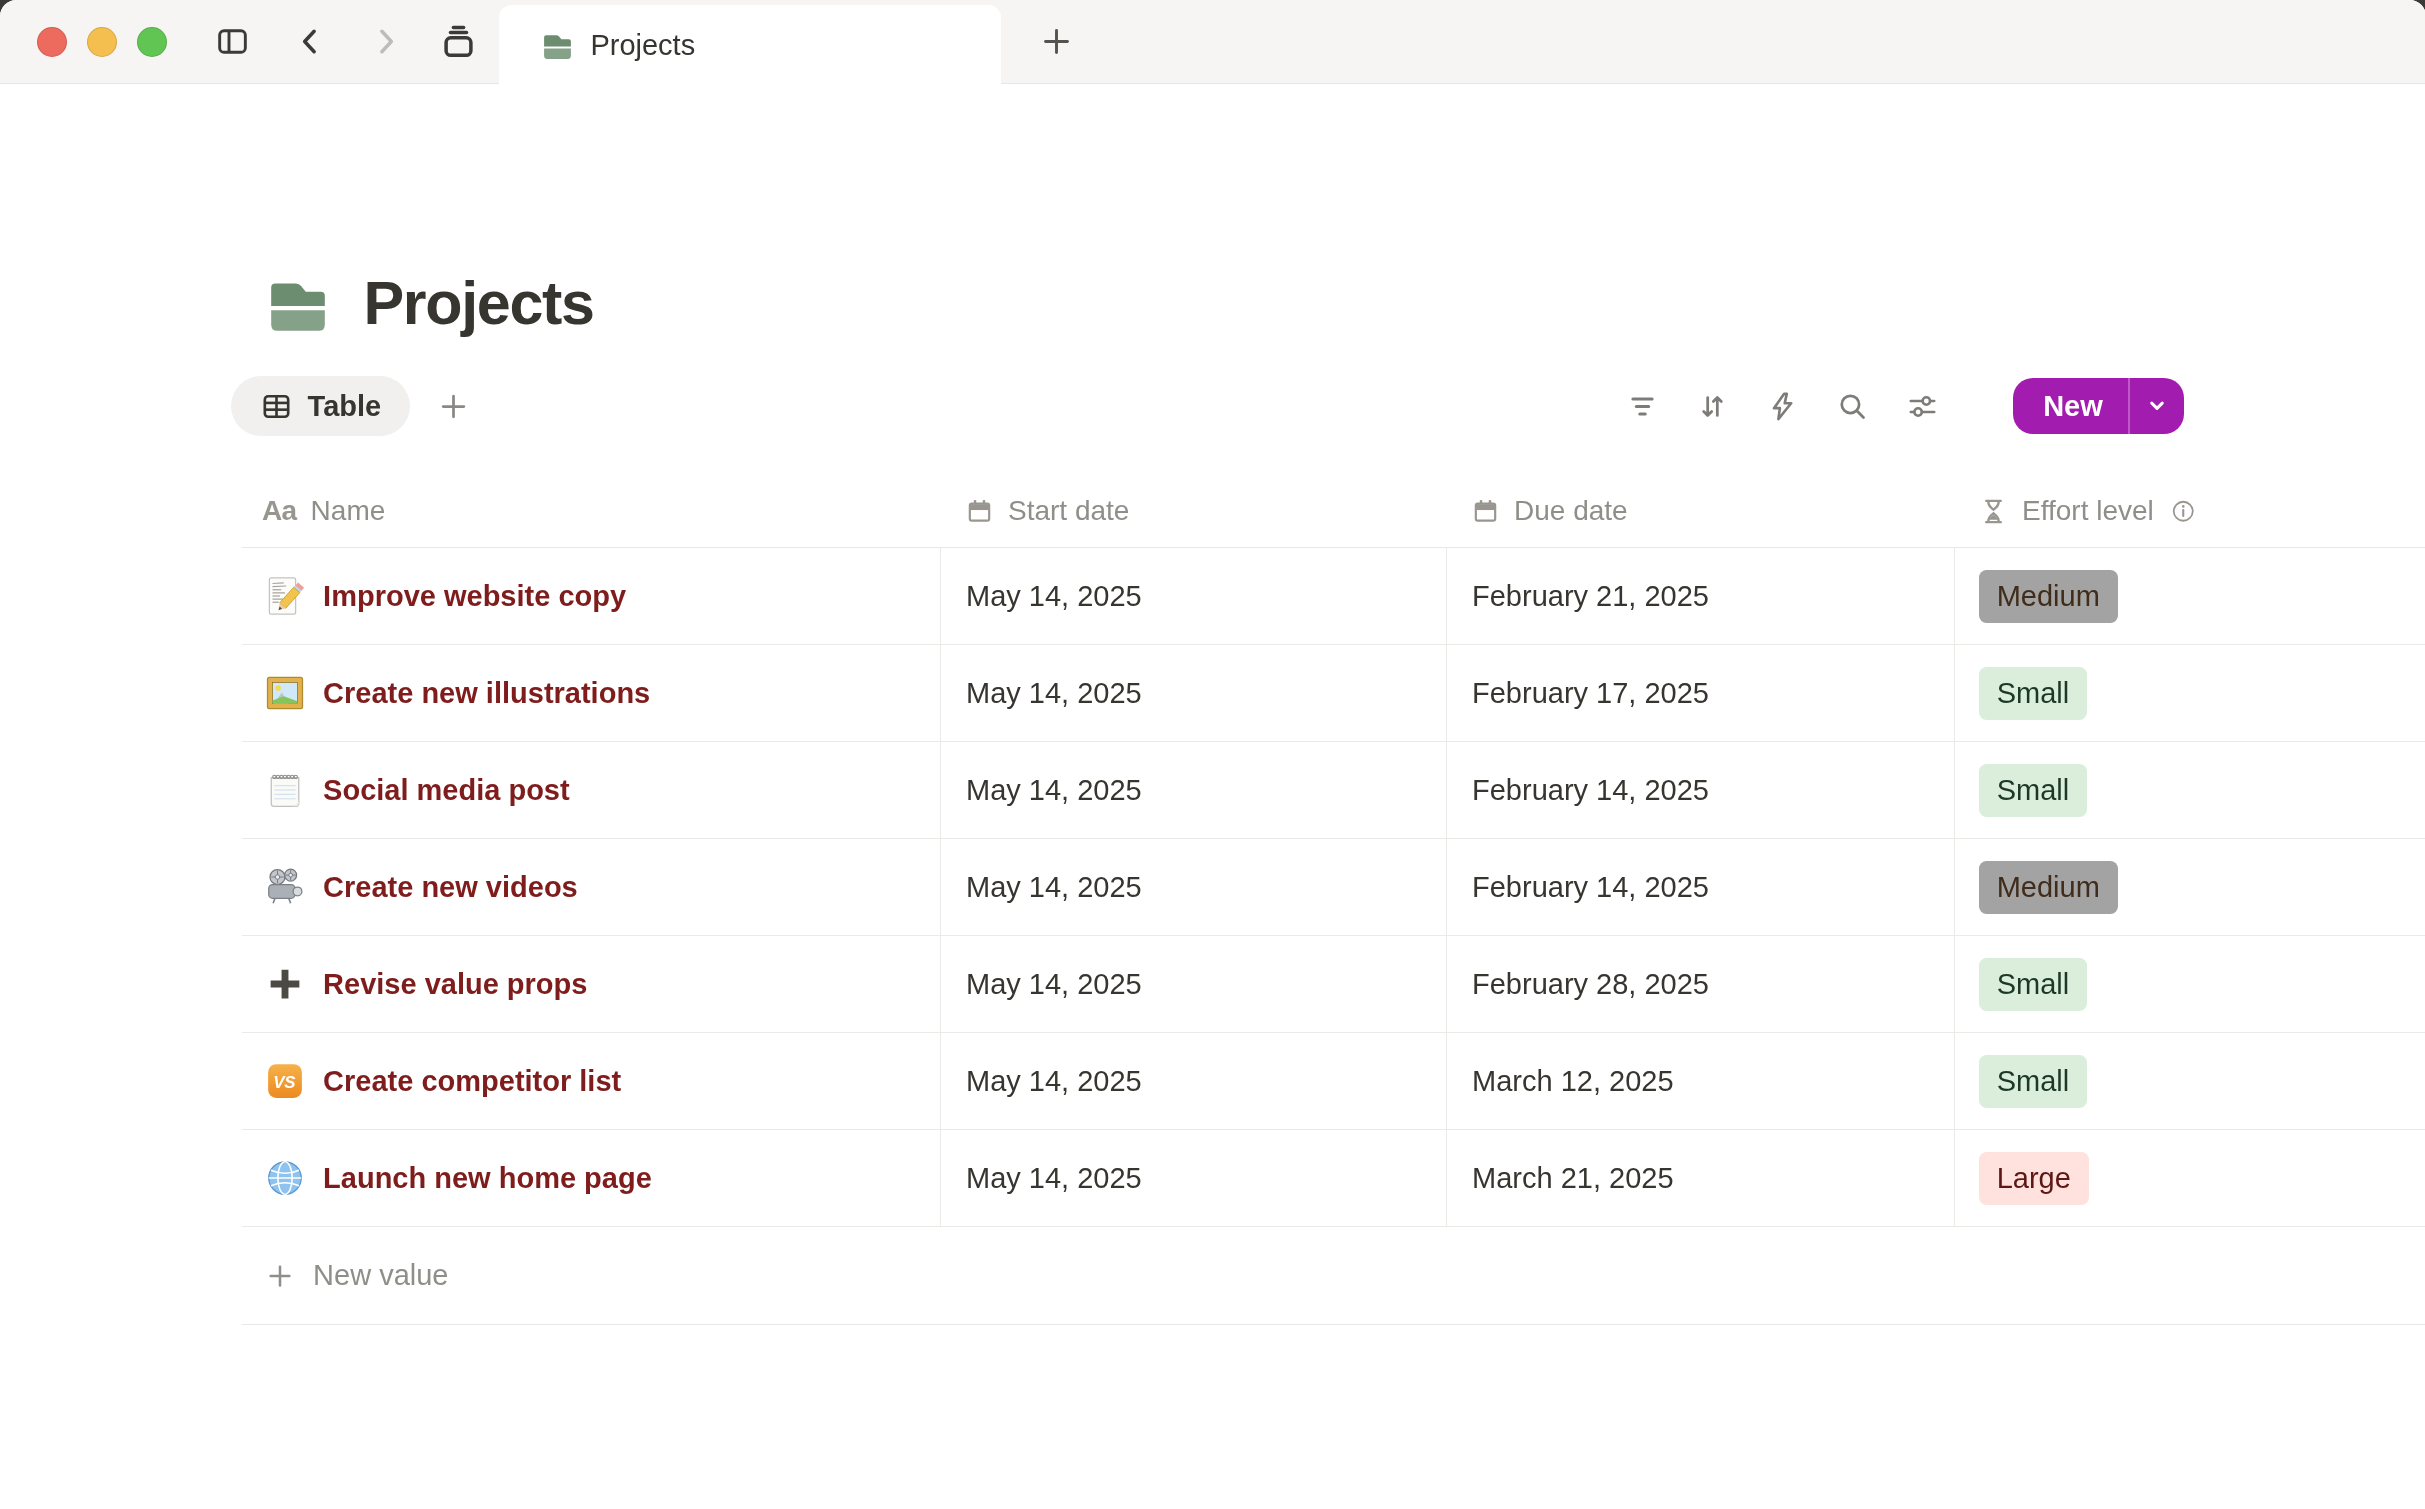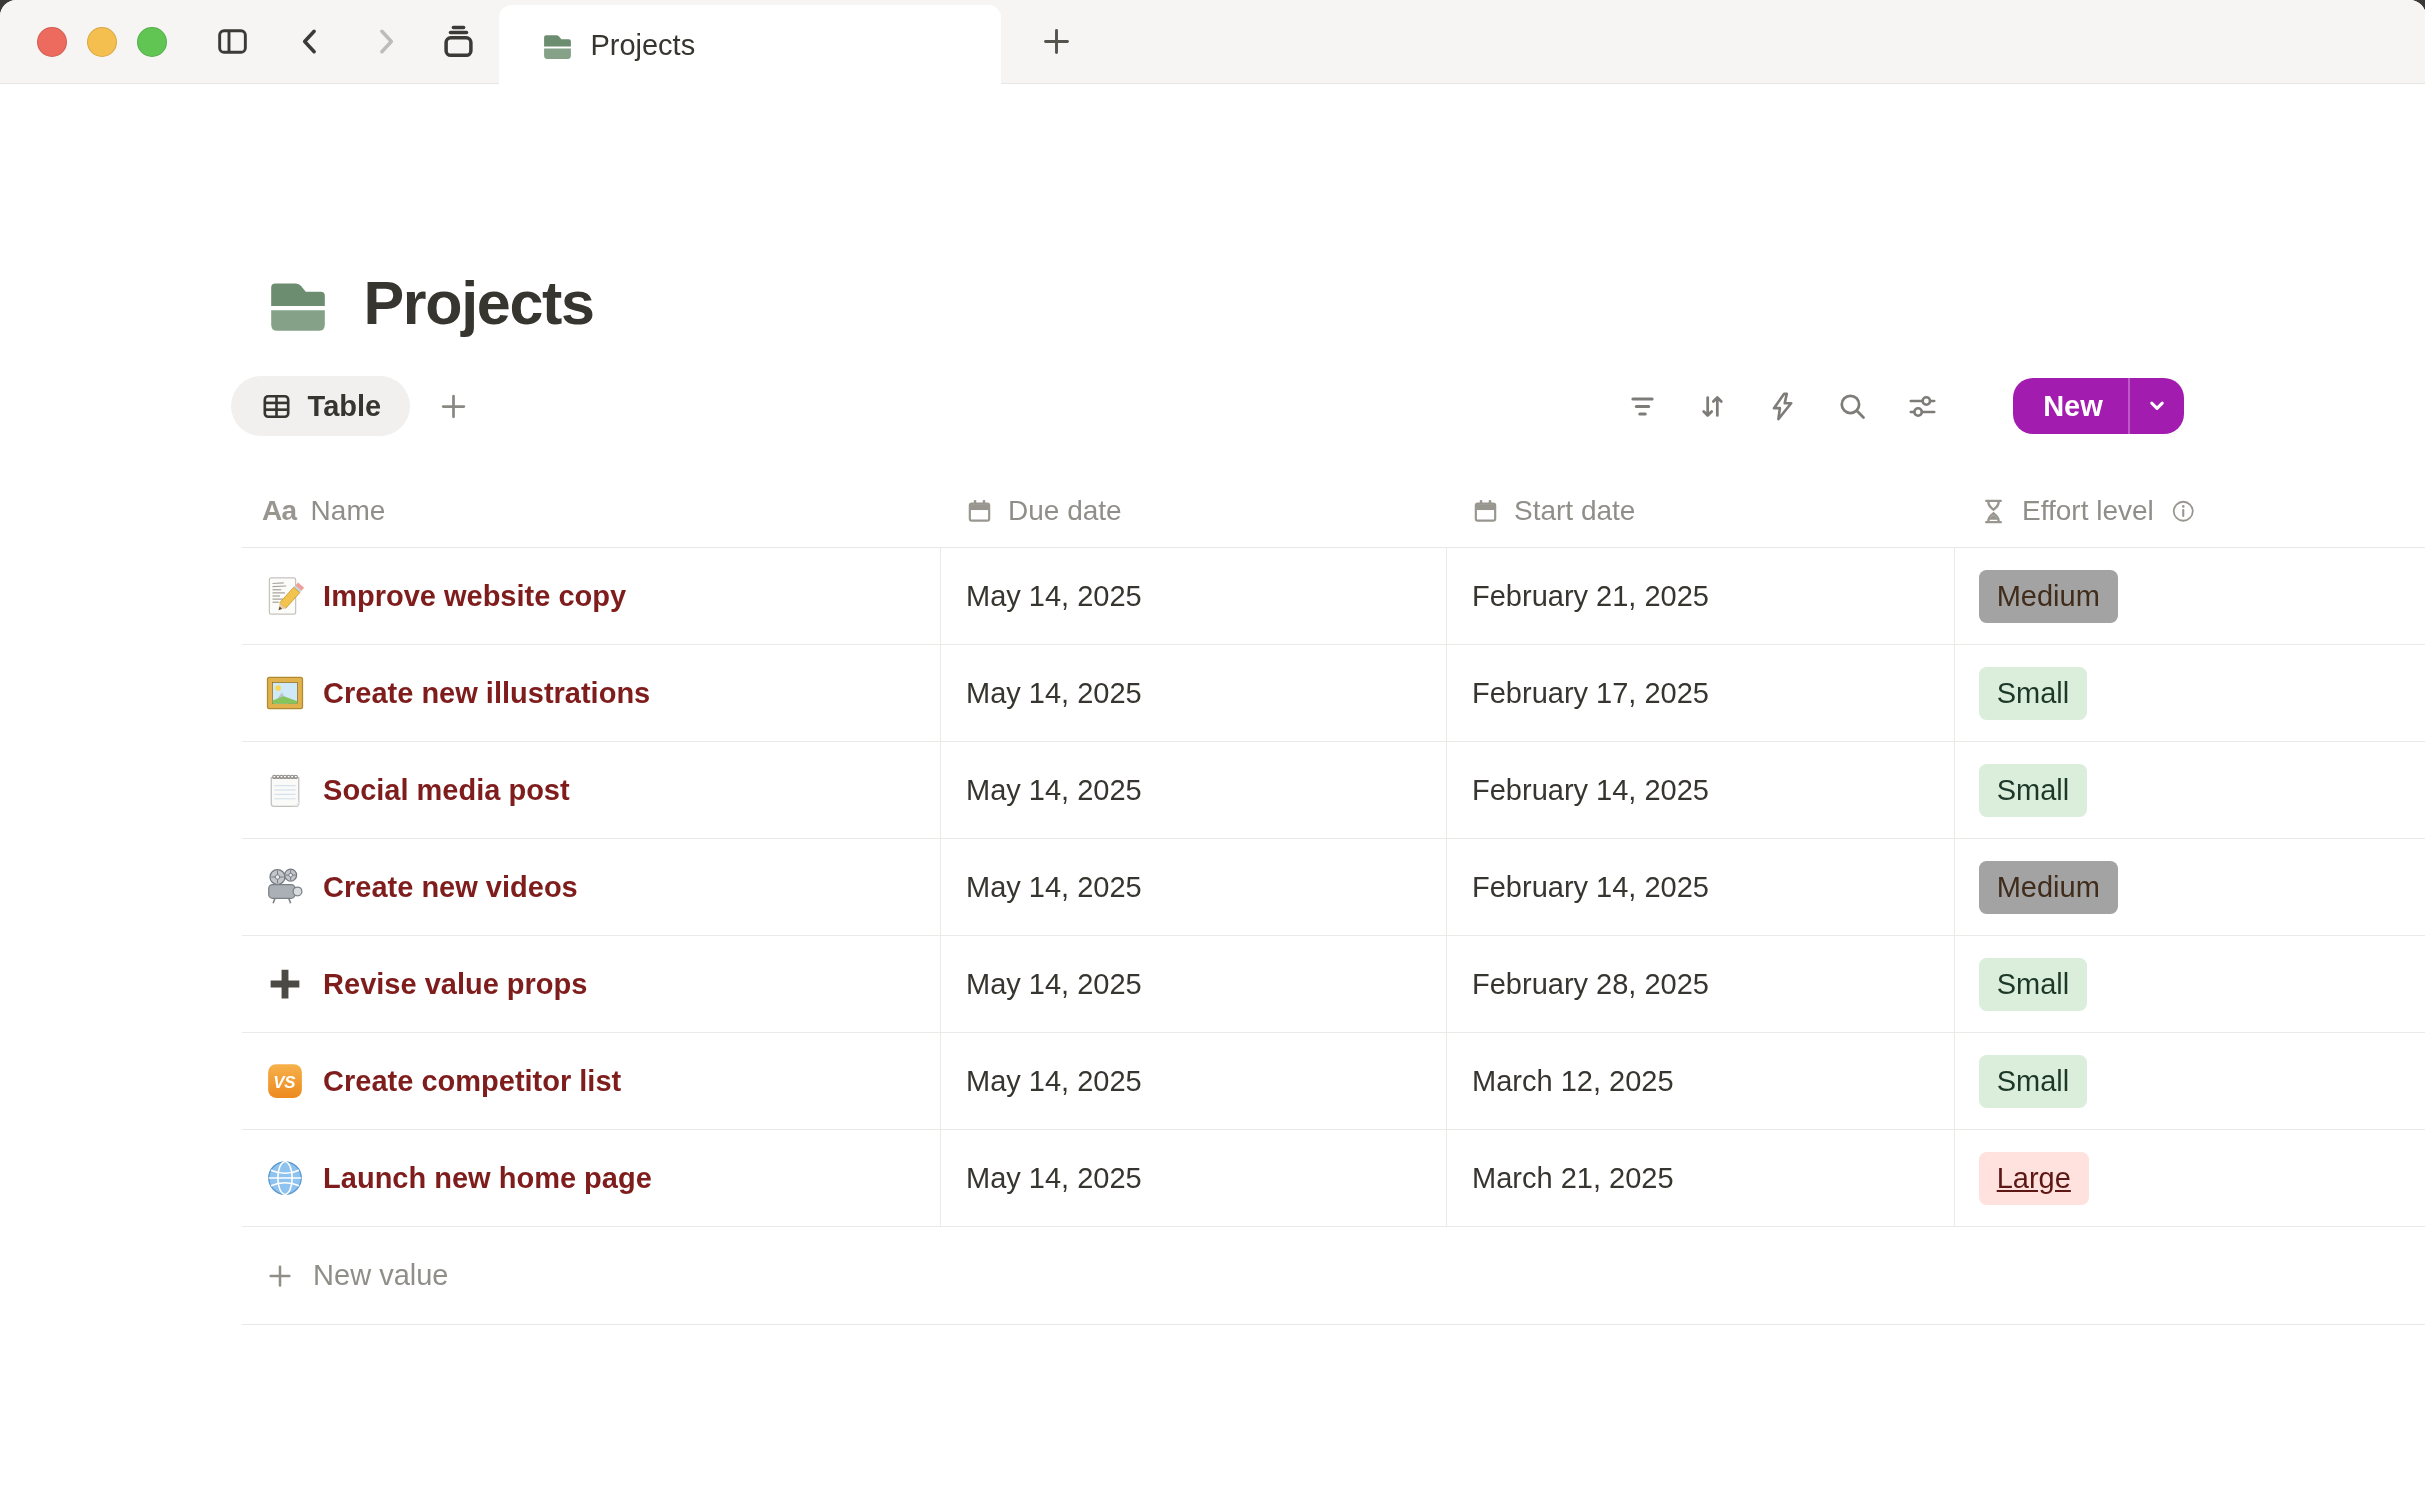--- a/index.html
+++ b/index.html
@@ -80,21 +80,21 @@
   .td-name .emoji svg{width:40px;height:40px;}
   .name-text{font-size:29px;font-weight:600;color:#7f1d1d;}
   .td-date{padding-left:25px;font-size:29px;color:#37352f;border-right:1.3px solid #eceae7;}
   .td-effort{padding-left:24px;}
   .badge{
     display:inline-flex;align-items:center;height:53px;padding:0 17.7px;border-radius:7.6px;
     font-size:29px;line-height:1;
   }
   .badge[data-color="yellow"]{background:#a3a3a3;color:#402c1b;}
   .badge[data-color="green"]{background:#dbeddb;color:#1c3829;}
-  .badge[data-color="red"]{background:#ffe2dd;color:#5d1715;text-decoration:underline;}
+  .badge[data-color="red"]{background:#ffe2dd;color:#5d1715;}
   .new-page{
     height:97px;border-bottom:1.3px solid #e9e8e6;display:flex;align-items:center;
     gap:17.7px;padding-left:23.4px;color:#8f8e89;font-size:29px;
   }
   .new-page svg{width:30px;height:30px;color:#8f8e89;}
 </style>
 </head>
 <body>
 
 <svg width="0" height="0" style="position:absolute">
@@ -338,27 +338,27 @@
     <div class="table">
       <div class="tr thead">
         <div class="th th-name">
           <span class="aa">Aa</span>
           <span>Name</span>
         </div>
         <div class="th th-date">
           <svg viewBox="0 0 46 46" width="29" height="29">
               <use href="#sym-cal"></use>
             </svg>
-          <span>Due date</span>
+          <span>Start date</span>
         </div>
         <div class="th th-date">
           <svg viewBox="0 0 46 46" width="29" height="29">
               <use href="#sym-cal"></use>
             </svg>
-          <span>Start date</span>
+          <span>Due date</span>
         </div>
         <div class="th th-effort">
           <svg viewBox="0 0 46 46" width="29" height="29">
               <use href="#sym-hourglass"></use>
             </svg>
           <span>Effort level</span>
           <span class="info"><svg viewBox="0 0 42 42" width="26.5" height="26.5">
                 <use href="#sym-info"></use>
               </svg></span>
         </div>

